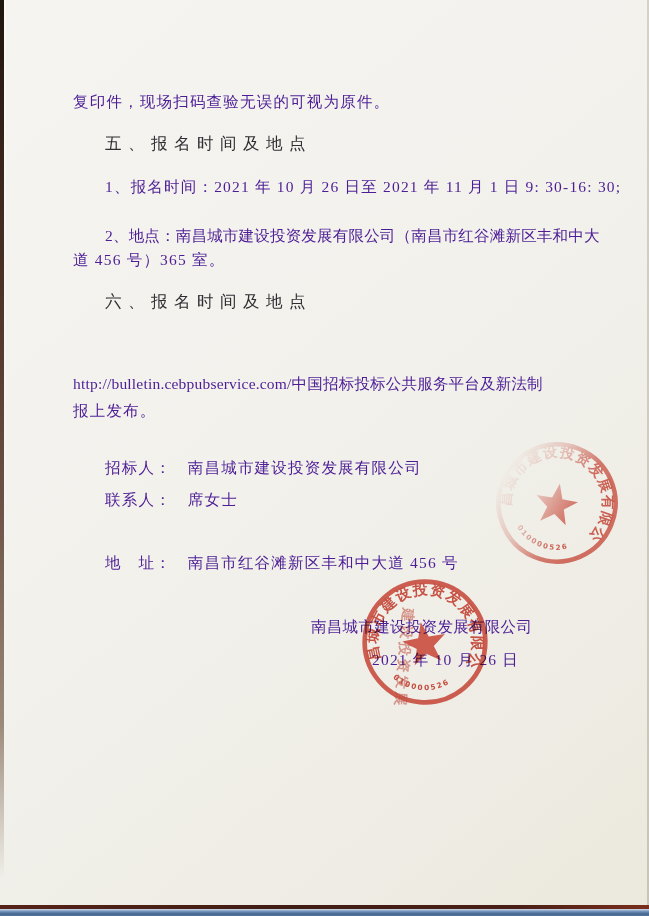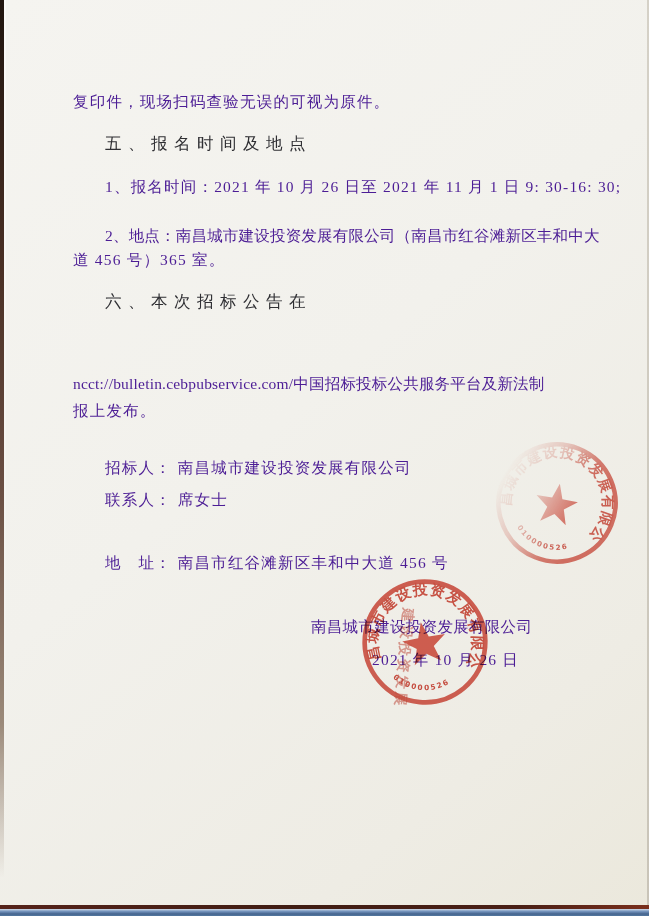--- a/index.html
+++ b/index.html
@@ -22,21 +22,21 @@
   
   .t{
     position:absolute;white-space:nowrap;color:#4c1d95;
     font-size:15.5px;letter-spacing:1.2px;line-height:20px;
   }
   .t.tight{letter-spacing:0.2px;margin-top:6px;}
   .h{
     position:absolute;white-space:nowrap;color:#2f2f33;font-weight:normal;
     font-size:16.5px;letter-spacing:6.5px;line-height:21px;
   }
-  .contact-label{margin-right:6px;}
+  .contact-label{margin-right:16px;}
 
   
   .stamp{position:absolute;mix-blend-mode:multiply;pointer-events:none;}
   .stamp svg{display:block;width:100%;height:100%;}
   .stamp-main{left:358px;top:575px;width:134px;height:134px;opacity:.93;transform:rotate(5deg);}
   .stamp-partial{
     left:492px;top:438px;width:130px;height:130px;opacity:.85;transform:rotate(22deg);
     -webkit-mask-image:linear-gradient(100deg,rgba(0,0,0,0) 10%,rgba(0,0,0,.3) 35%,rgba(0,0,0,.9) 60%,#000 75%);
     mask-image:linear-gradient(100deg,rgba(0,0,0,0) 10%,rgba(0,0,0,.3) 35%,rgba(0,0,0,.9) 60%,#000 75%);
   }
@@ -49,22 +49,22 @@
 
 <div class="page">
 
   <div class="t" style="top:92px;left:73px">复印件，现场扫码查验无误的可视为原件。</div>
 
   <div class="h" style="top:133px;left:105px">五、报名时间及地点</div>
   <div class="t" style="top:177px;left:105px">1、报名时间：2021 年 10 月 26 日至 2021 年 11 月 1 日 9: 30-16: 30;</div>
   <div class="t tight" style="top:220px;left:105px">2、地点：南昌城市建设投资发展有限公司（南昌市红谷滩新区丰和中大</div>
   <div class="t" style="top:250px;left:73px">道 456 号）365 室。</div>
 
-  <div class="h" style="top:291px;left:105px">六、本次招标公告在</div>
-  <div class="t tight" style="top:368px;left:73px">ncct://bulletin.cebpubservice.com/中国招标投标公共服务平台及新法制</div>
+  <div class="h" style="top:291px;left:105px">六、报名时间及地点</div>
+  <div class="t tight" style="top:368px;left:73px">http://bulletin.cebpubservice.com/中国招标投标公共服务平台及新法制</div>
   <div class="t" style="top:401px;left:73px">报上发布。</div>
 
 
   <div class="t" style="top:458px;left:105px">
     <span class="contact-label">招标人：</span><span>南昌城市建设投资发展有限公司</span>
   </div>
   <div class="t" style="top:490px;left:105px">
     <span class="contact-label">联系人：</span><span>席女士</span>
   </div>
   <div class="t" style="top:553px;left:105px">

